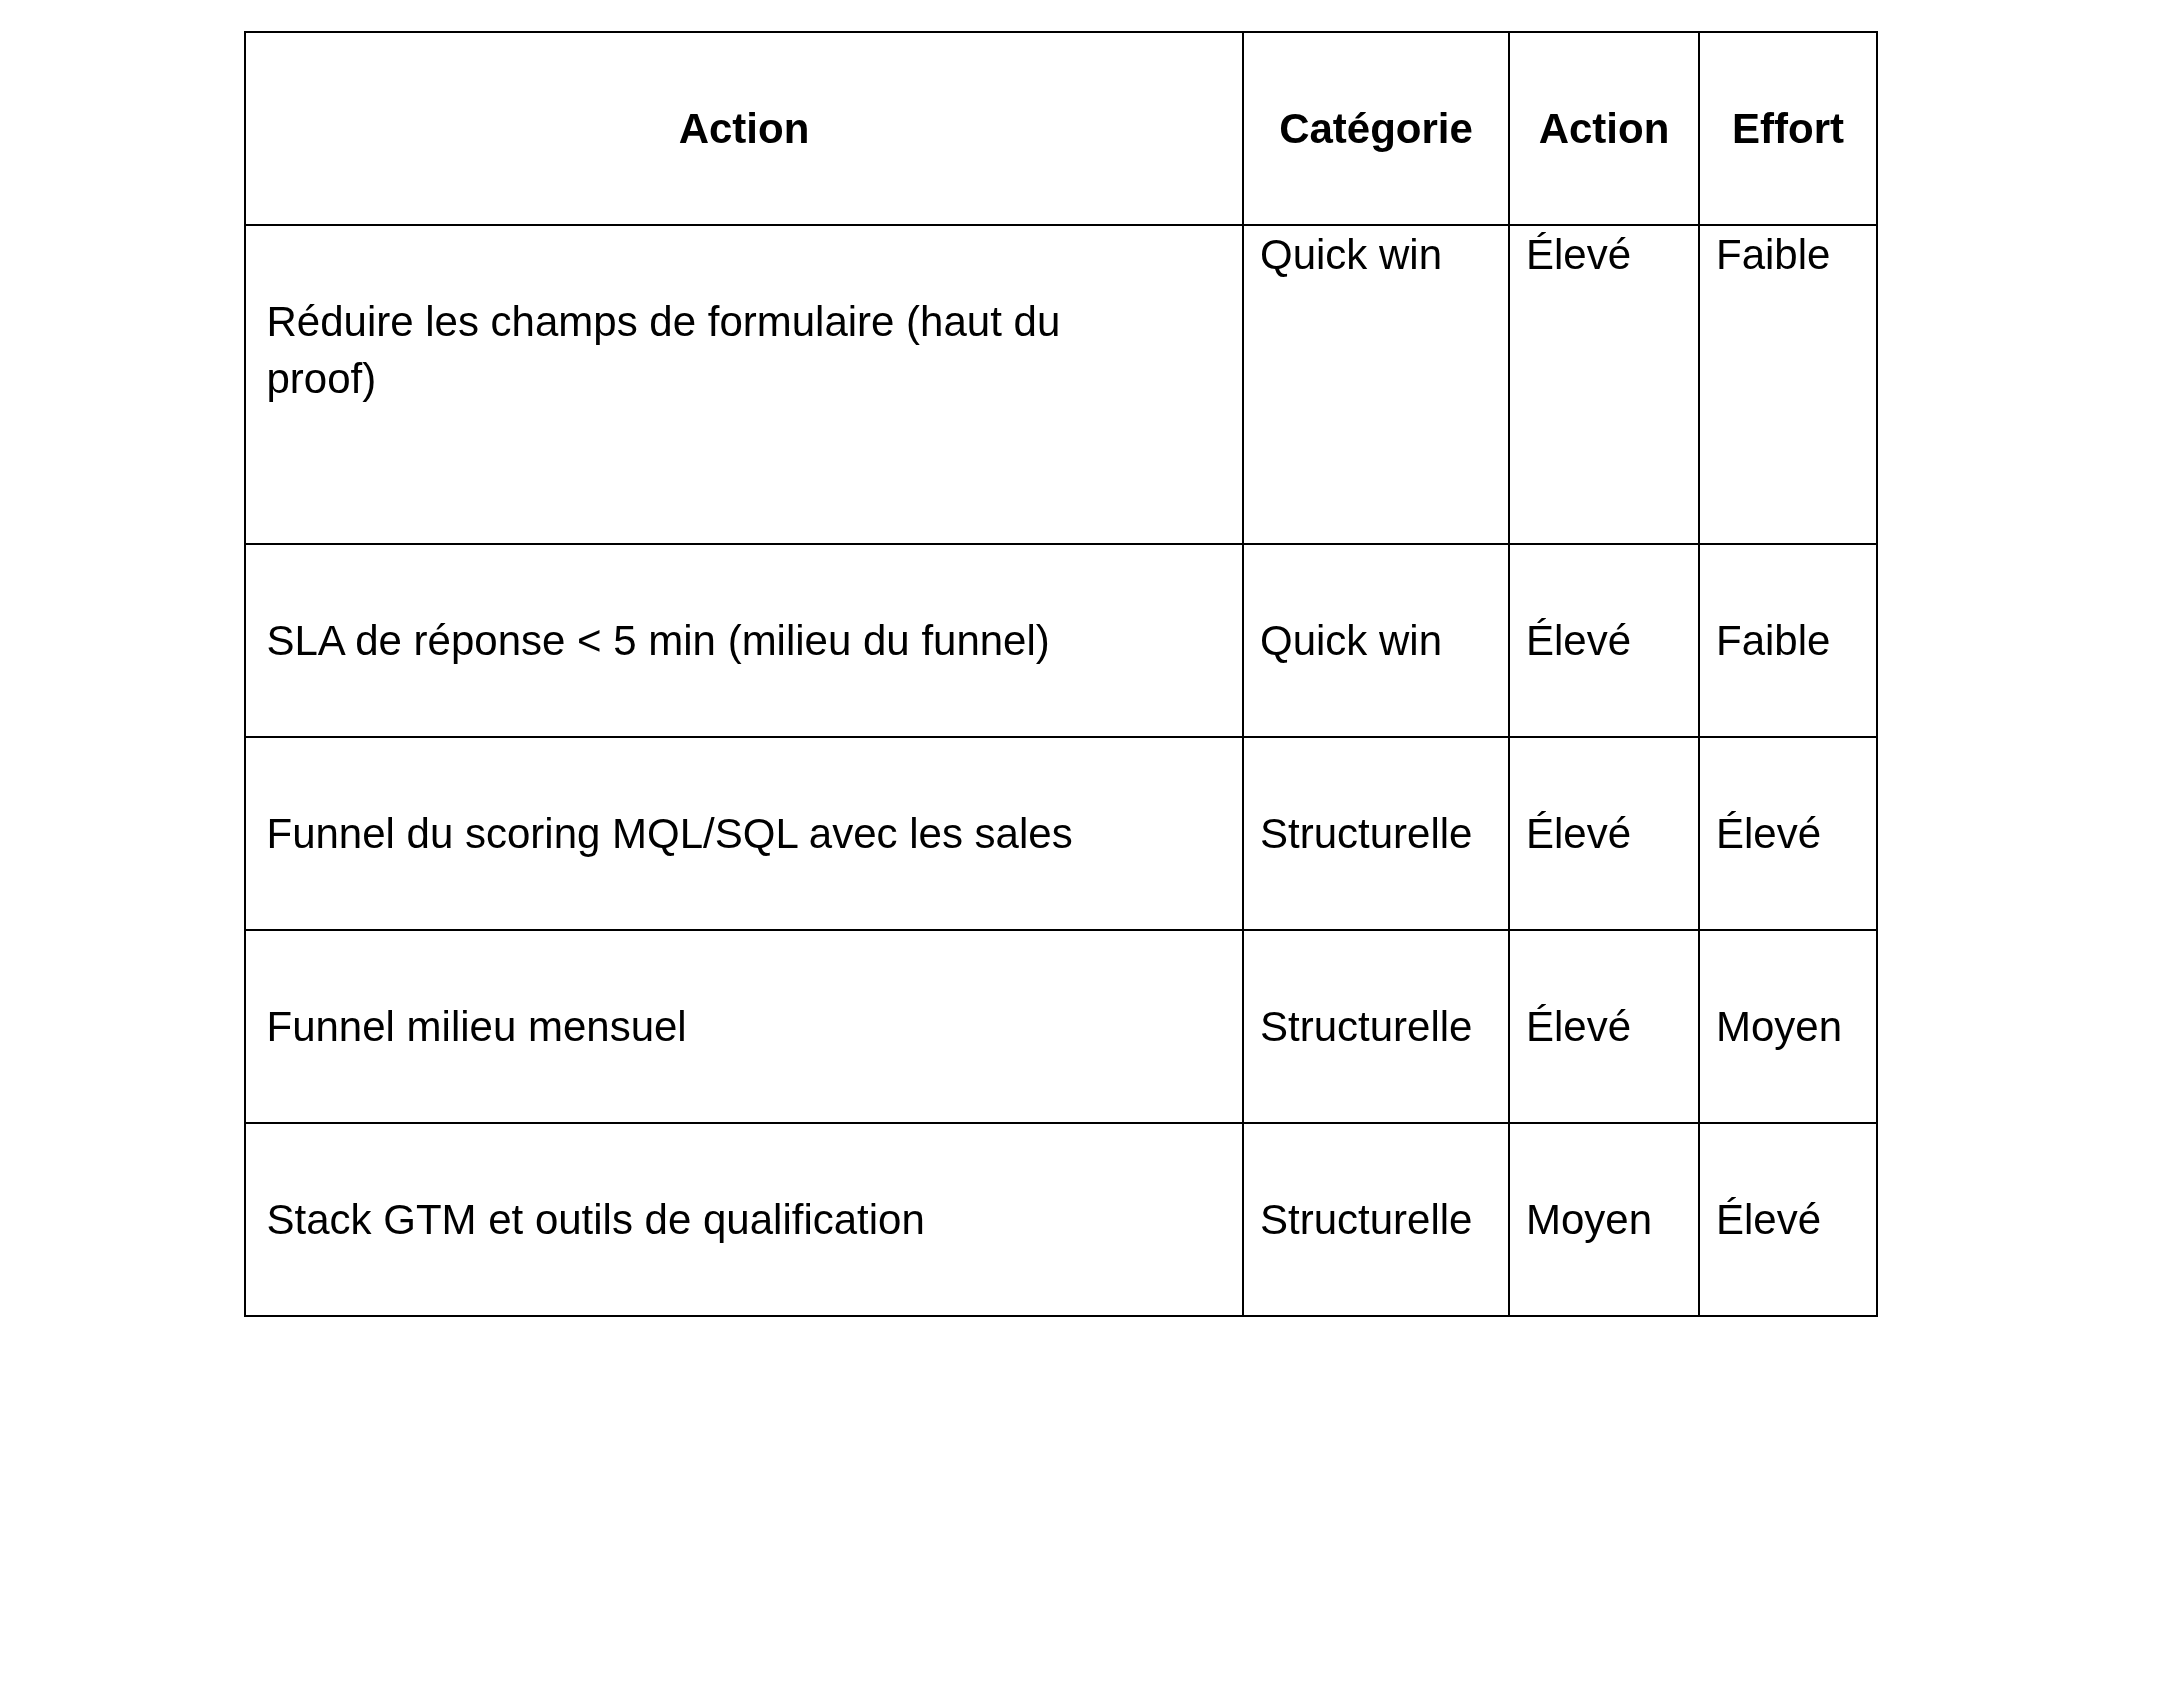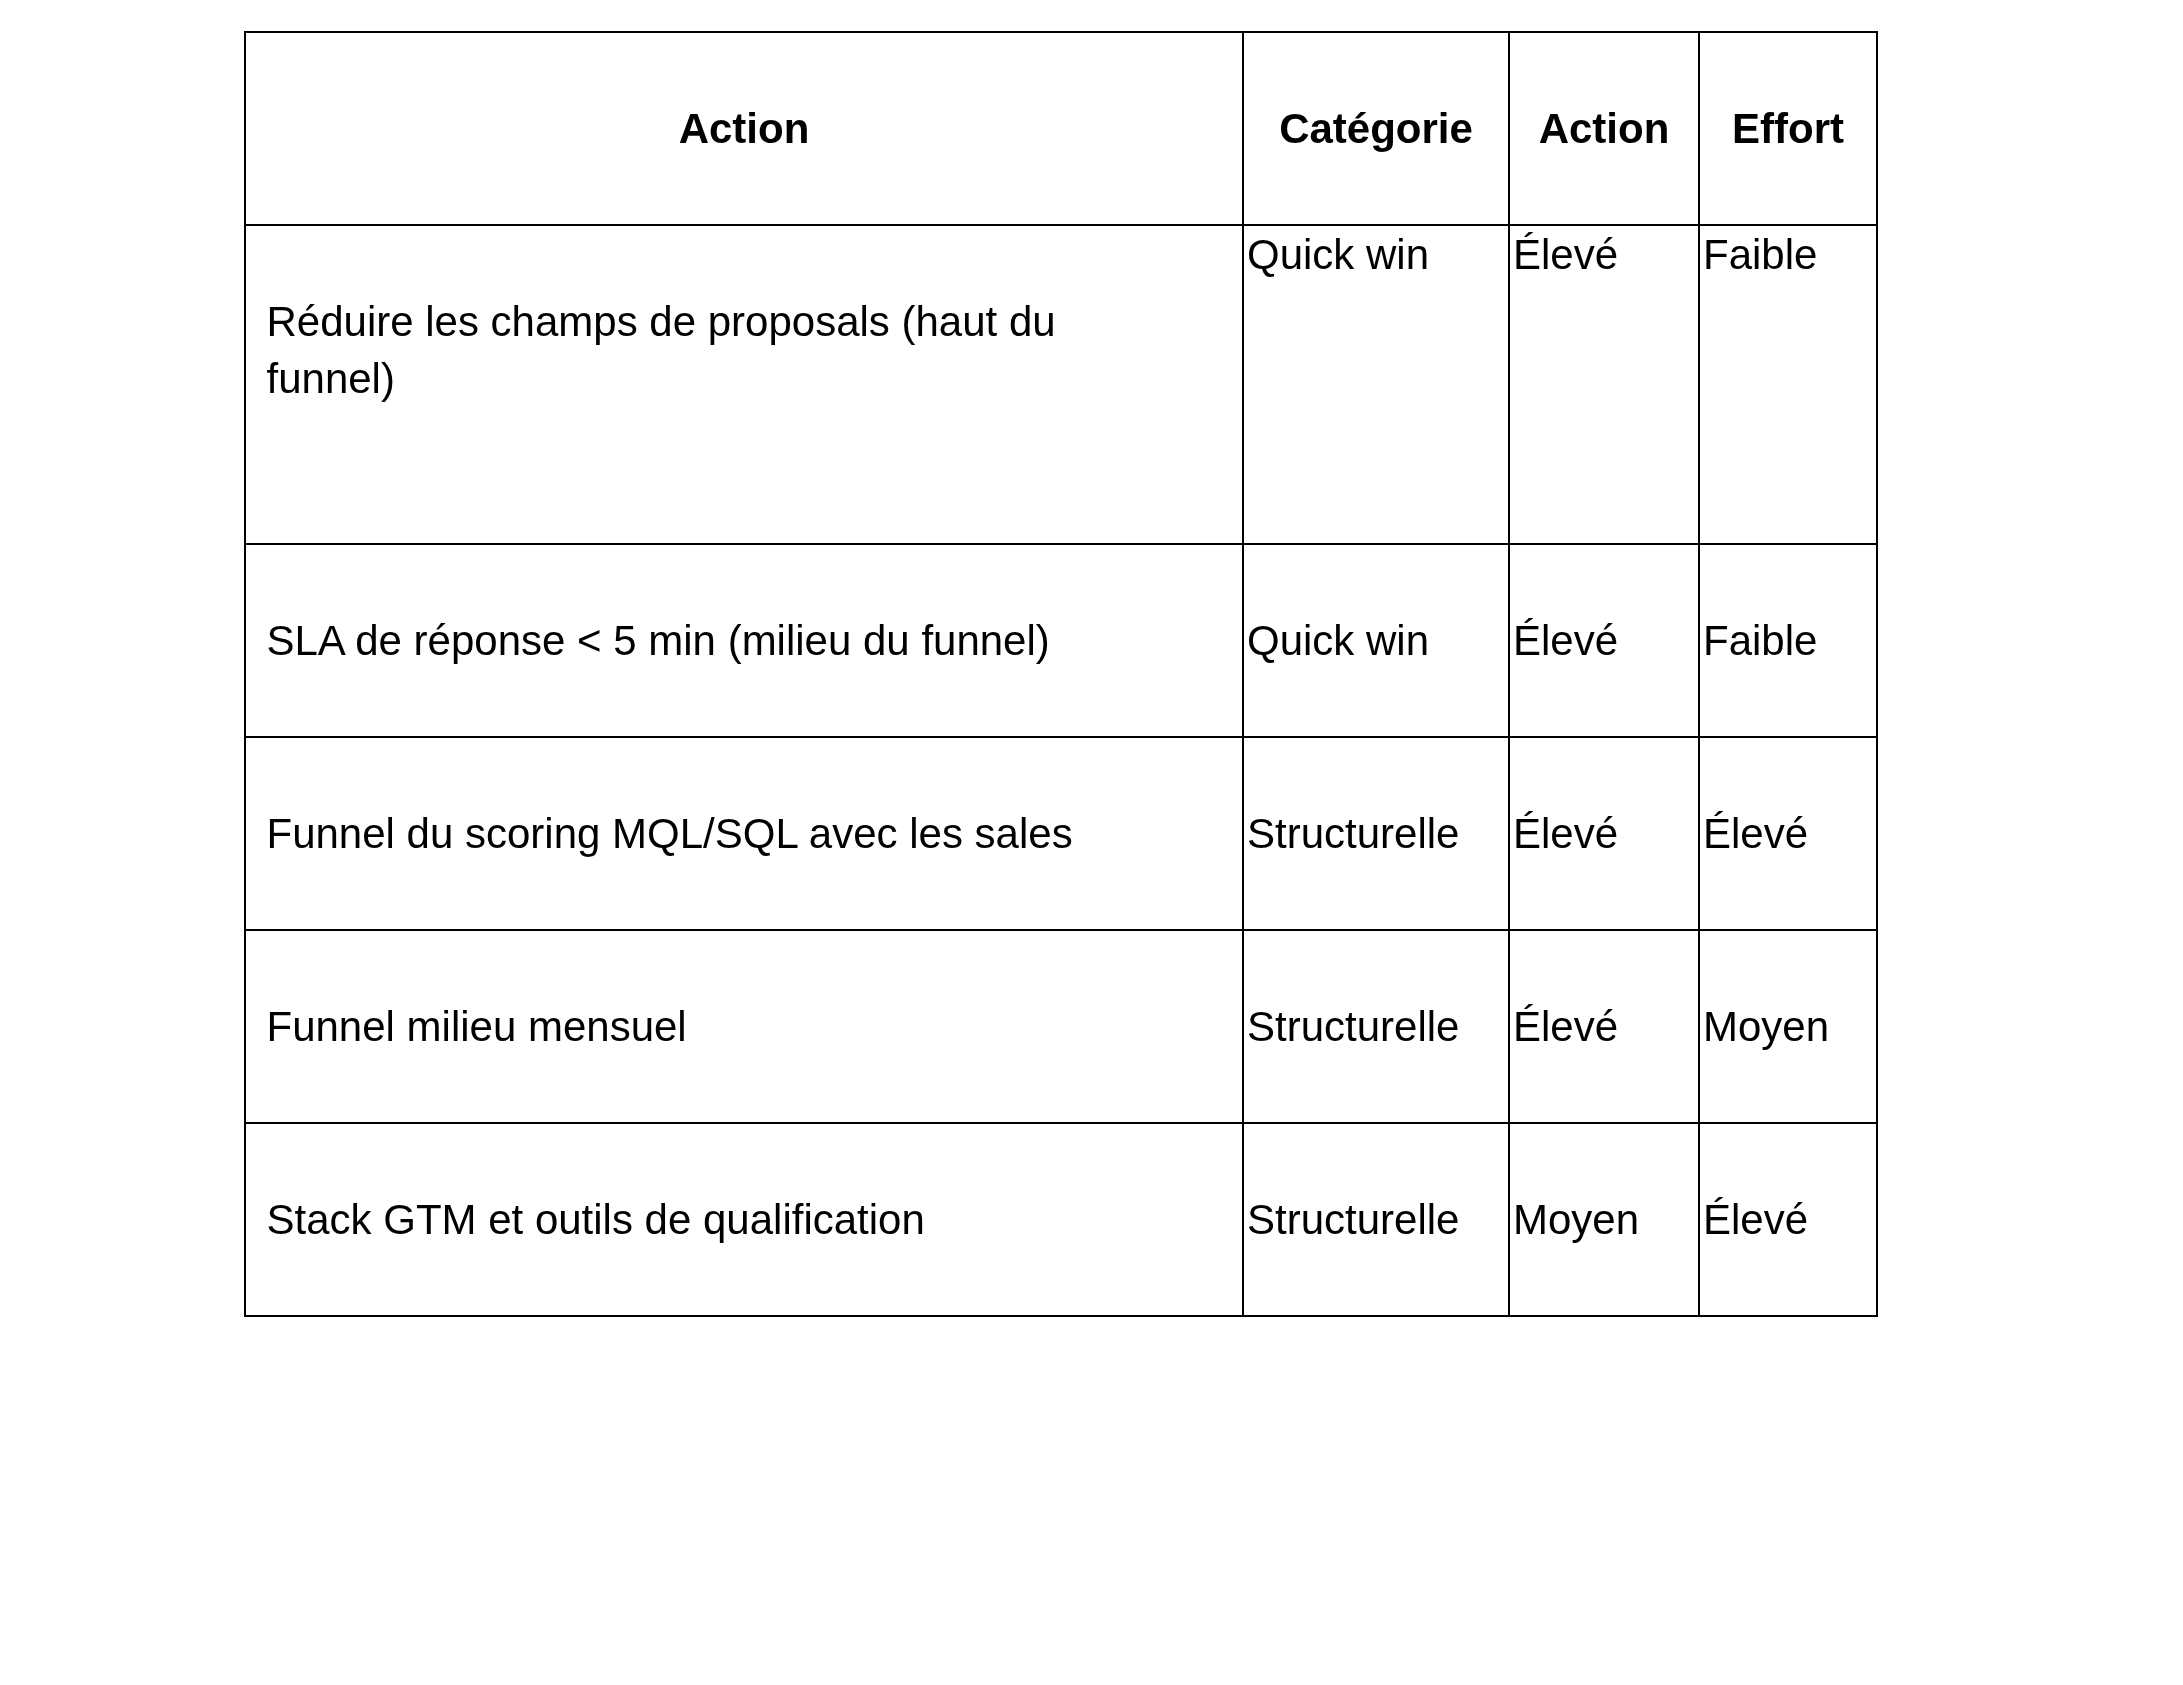--- a/index.html
+++ b/index.html
@@ -6,21 +6,21 @@
   body { width:2183px; height:1686px; position:relative; overflow:hidden;
          font-family:"Liberation Sans", sans-serif; color:#000; }
   table { position:absolute; left:244px; top:31px; border-collapse:collapse;
           table-layout:fixed; width:1632px; }
   td, th { border:2.3px solid #000; vertical-align:middle; font-size:42px;
            line-height:57px; padding:0 20.5px; text-align:left; }
   th { font-weight:bold; text-align:center; height:191px; padding:0 11.4px;border-radius:28px; }
   td { height:191px; }
   .c1 { width:998px; } .c2 { width:266px; } .c3 { width:190px; } .c4 { width:178px; }
   td.top { vertical-align:top; padding-top:68px; }
-  td.cat, td.imp, td.eff { padding:0 3px; white-space:nowrap; }
+  td.cat, td.imp, td.eff { padding:0 16px; white-space:nowrap; }
   tr.tall td { height:250px; }
 </style>
 </head>
 <body>
 
 <table>
   <colgroup>
       <col class="c1">
       <col class="c2">
       <col class="c3">
@@ -29,21 +29,21 @@
   <thead>
     <tr>
       <th>Action</th>
       <th>Catégorie</th>
       <th>Action</th>
       <th>Effort</th>
     </tr>
   </thead>
   <tbody>
     <tr class="tall">
-      <td class="top" style="padding-top:67px;padding-right:171px">Réduire les champs de proposals (haut du funnel)</td>
+      <td class="top" style="padding-top:67px;padding-right:171px">Réduire les champs de formulaire (haut du proof)</td>
       <td class="cat top">Quick win</td>
       <td class="imp top">Élevé</td>
       <td class="eff top">Faible</td>
     </tr>
     <tr>
       <td>SLA de réponse &lt; 5 min (milieu du funnel)</td>
       <td class="cat">Quick win</td>
       <td class="imp">Élevé</td>
       <td class="eff">Faible</td>
     </tr>

